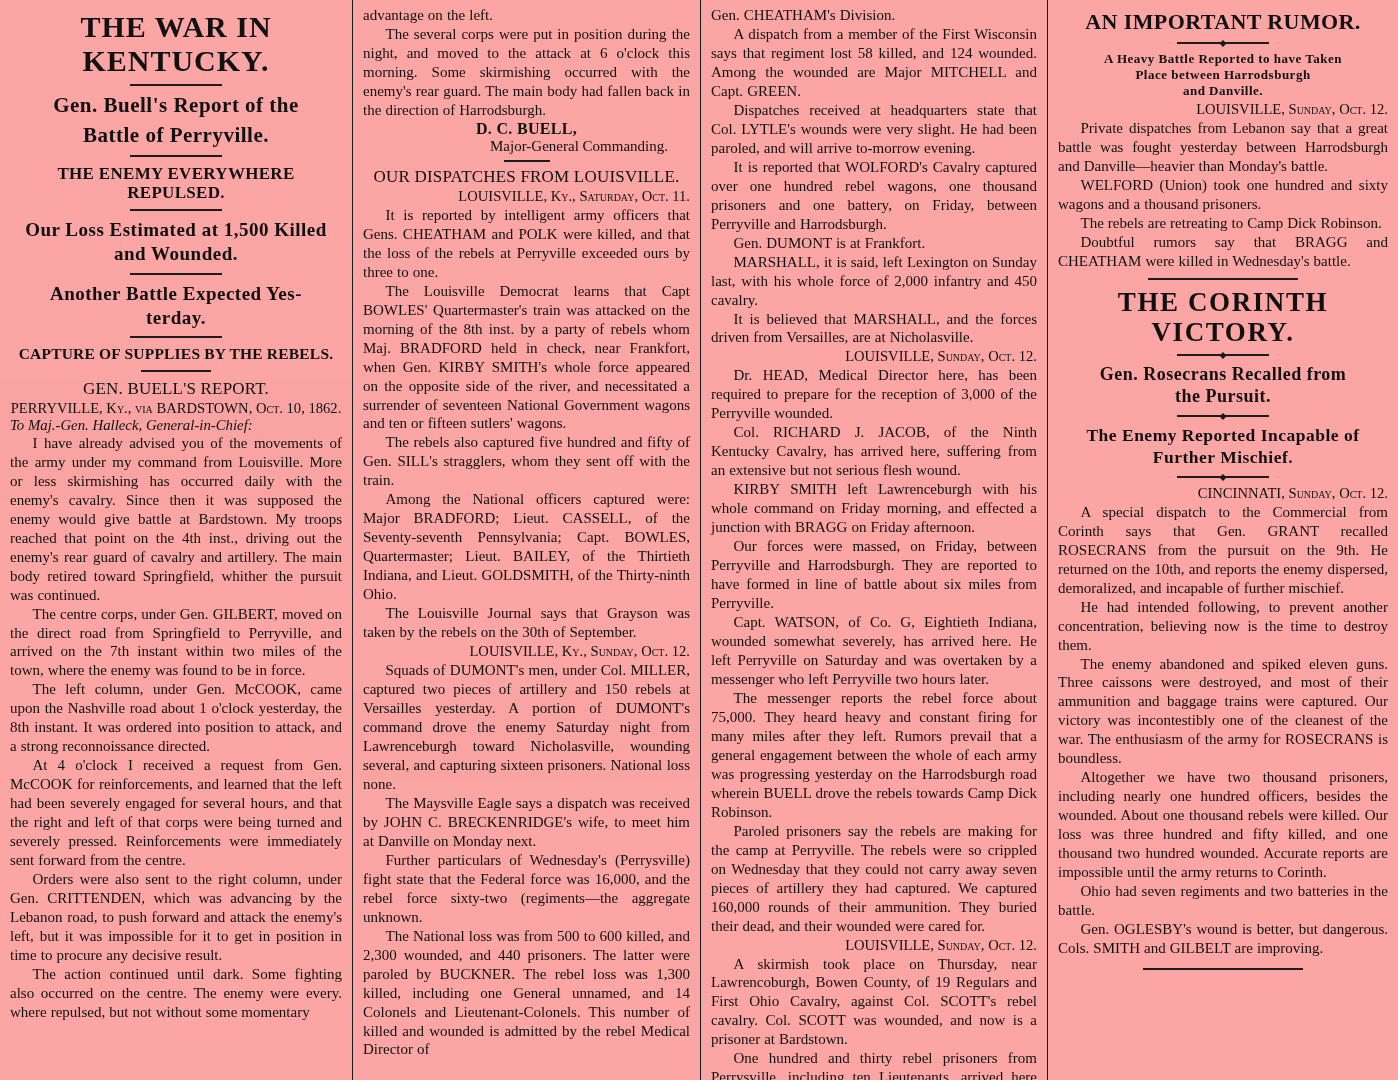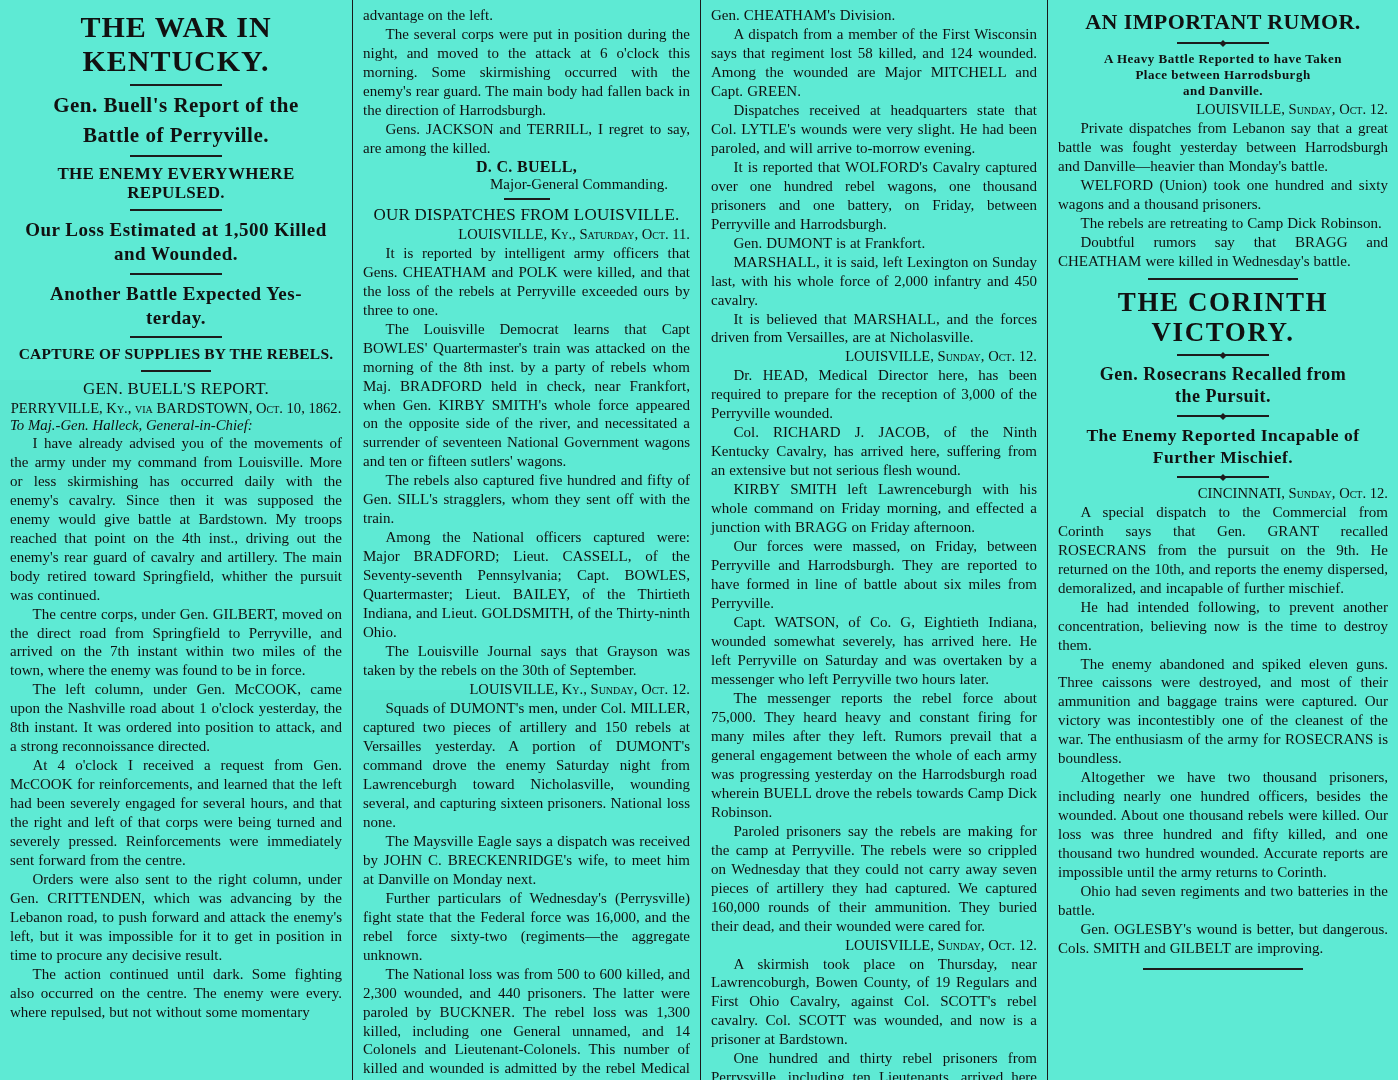--- a/index.html
+++ b/index.html
@@ -4,21 +4,21 @@
 <style>
   html,body{margin:0;padding:0;}
   body{
     width:1398px;height:1080px;overflow:hidden;
     background:#ffffff;
     font-family:"Liberation Serif", serif;
     color:#111;
   }
   .page{
     position:relative;width:1398px;height:1080px;
-    background:#5eead4;
+    background:#fca5a5;
     display:flex;
   }
   .col{
     position:relative;
     box-sizing:border-box;
     height:1080px;
     padding:6px 10px 0 10px;
     overflow:hidden;
   }
   .col1{width:352px;}
@@ -135,21 +135,20 @@
     <p class="body">The left column, under Gen. McCOOK, came upon the Nashville road about 1 o'clock yesterday, the 8th instant. It was ordered into position to attack, and a strong reconnoissance directed.</p>
     <p class="body">At 4 o'clock I received a request from Gen. McCOOK for reinforcements, and learned that the left had been severely engaged for several hours, and that the right and left of that corps were being turned and severely pressed. Reinforcements were immediately sent forward from the centre.</p>
     <p class="body">Orders were also sent to the right column, under Gen. CRITTENDEN, which was advancing by the Lebanon road, to push forward and attack the enemy's left, but it was impossible for it to get in position in time to procure any decisive result.</p>
     <p class="body">The action continued until dark. Some fighting also occurred on the centre. The enemy were every. where repulsed, but not without some momentary</p>
   </div>
 
   <div class="col col2">
     <div class="band b2"></div>
     <p class="body noind">advantage on the left.</p>
     <p class="body">The several corps were put in position during the night, and moved to the attack at 6 o'clock this morning. Some skirmishing occurred with the enemy's rear guard. The main body had fallen back in the direction of Harrodsburgh.</p>
-    <p class="body">Gens. JACKSON and TERRILL, I regret to say, are among the killed.</p>
     <p class="sig">D. C. BUELL,</p>
     <p class="sigline">Major-General Commanding.</p>
     <div class="rule tiny"></div>
 
     <p class="hdr-center">OUR DISPATCHES FROM LOUISVILLE.</p>
     <p class="dateline-r sc">LOUISVILLE, Ky., Saturday, Oct. 11.</p>
 
     <p class="body">It is reported by intelligent army officers that Gens. CHEATHAM and POLK were killed, and that the loss of the rebels at Perryville exceeded ours by three to one.</p>
     <p class="body">The Louisville Democrat learns that Capt BOWLES' Quartermaster's train was attacked on the morning of the 8th inst. by a party of rebels whom Maj. BRADFORD held in check, near Frankfort, when Gen. KIRBY SMITH's whole force appeared on the opposite side of the river, and necessitated a surrender of seventeen National Government wagons and ten or fifteen sutlers' wagons.</p>
     <p class="body">The rebels also captured five hundred and fifty of Gen. SILL's stragglers, whom they sent off with the train.</p>

